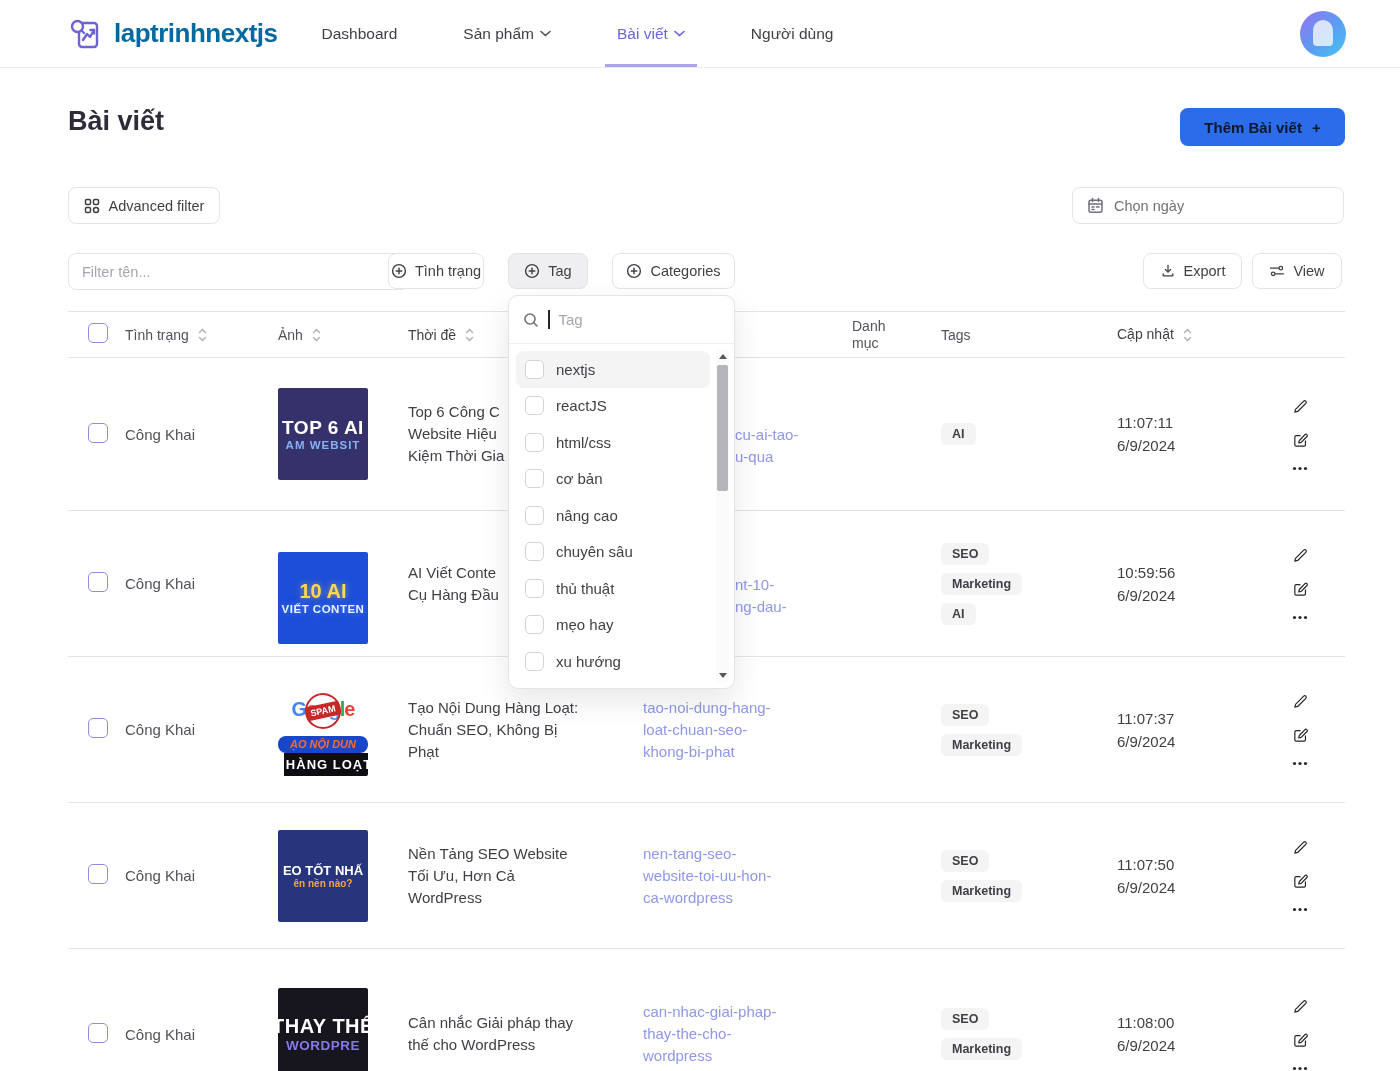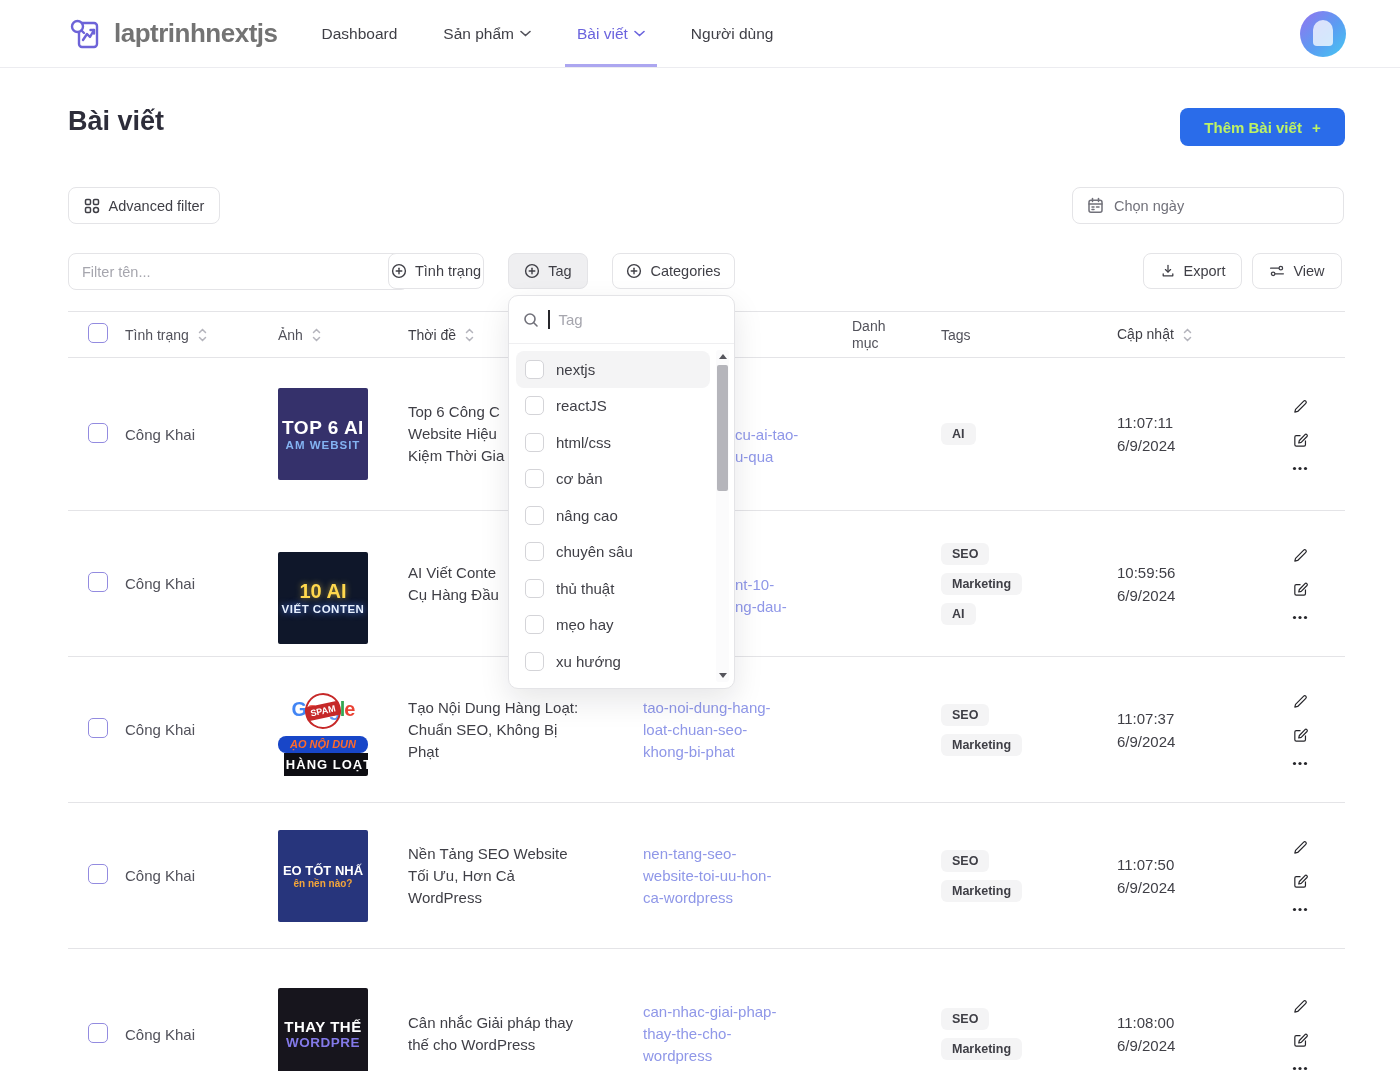--- a/index.html
+++ b/index.html
@@ -13,36 +13,36 @@
     font-family:"Liberation Sans","DejaVu Sans",sans-serif;
     background:#fff;color:var(--t-dark);
     position:relative;overflow:hidden;font-size:15px;
   }
   svg{display:block;}
 
   
   .hdr{position:absolute;left:0;top:0;width:1400px;height:68px;background:#fff;
        border-bottom:1px solid #ececf0;display:flex;align-items:center;}
   .brand{display:flex;align-items:center;gap:10px;margin-left:68px;cursor:pointer;}
-  .brand-name{font-size:26px;font-weight:700;color:#737373;letter-spacing:-0.5px;}
-  .nav{display:flex;align-items:center;gap:46px;margin-left:44px;height:100%;}
+  .brand-name{font-size:26px;font-weight:700;color:#0369a1;letter-spacing:-0.5px;}
+  .nav{display:flex;align-items:center;gap:66px;margin-left:44px;height:100%;}
   .nav-item{display:flex;align-items:center;gap:6px;font-size:15.5px;color:#3f3f46;
             font-weight:500;height:100%;position:relative;cursor:pointer;}
   .nav-item.active{color:var(--purple);}
   .nav-item.active::after{content:"";position:absolute;left:-12px;right:-12px;bottom:0;
             height:3px;background:var(--underline);}
   .avatar{position:absolute;right:54px;top:11px;width:46px;height:46px;border-radius:50%;
           background:linear-gradient(135deg,#8a7bf0 10%,#5a9df2 55%,#46c8f2 100%);overflow:hidden;cursor:pointer;}
   .avatar::after{content:"";position:absolute;left:13px;top:9px;width:20px;height:26px;
           border-radius:10px 10px 4px 4px;background:rgba(255,255,255,.75);}
 
   
   .page-title{position:absolute;left:68px;top:106px;font-size:27px;font-weight:700;color:#2d2d3a;}
   .btn-add{position:absolute;left:1180px;top:108px;width:165px;height:38px;border:none;border-radius:8px;
-           background:var(--accent);color:#bef264;font-size:15px;font-weight:600;cursor:pointer;
+           background:var(--accent);color:#0f172a;font-size:15px;font-weight:600;cursor:pointer;
            display:flex;align-items:center;justify-content:center;gap:10px;font-family:inherit;}
 
   .box{background:#fff;border:1px solid var(--border);border-radius:8px;display:flex;
        align-items:center;font-size:14.5px;color:#3f3f46;font-family:inherit;}
   .btn{cursor:pointer;}
   .adv{position:absolute;left:68px;top:187px;width:152px;height:37px;justify-content:center;gap:9px;font-weight:500;}
   .datebox{position:absolute;left:1072px;top:187px;width:272px;height:37px;padding-left:14px;gap:10px;color:#71717a;}
 
   
   .f-input{position:absolute;left:68px;top:253px;width:341px;height:37px;padding:0 13px;
@@ -82,21 +82,21 @@
   
   .thumb{width:90px;height:92px;border-radius:2px;overflow:hidden;display:flex;flex-direction:column;
          align-items:center;justify-content:center;white-space:nowrap;}
   .th-l1{font-weight:800;}
   .r0 .th-l1{font-size:19px;letter-spacing:.5px;}
   .r0 .th-l2{font-size:11.5px;font-weight:800;letter-spacing:1px;}
   .r1 .th-l1{font-size:20px;text-shadow:0 0 6px rgba(255,216,77,.6);}
   .r1 .th-l2{font-size:11.5px;font-weight:800;text-shadow:0 0 7px #4d7df2;letter-spacing:.5px;}
   .r3 .th-l1{font-size:13px;font-weight:800;}
   .r3 .th-l2{font-size:10px;font-weight:600;}
-  .r4 .th-l1{font-size:15px;font-weight:800;letter-spacing:.5px;}
+  .r4 .th-l1{font-size:20px;font-weight:800;letter-spacing:.5px;}
   .r4 .th-l2{font-size:13.5px;font-weight:800;letter-spacing:.5px;}
   .g-top{width:100%;flex:1;background:#fff;display:flex;align-items:center;justify-content:center;position:relative;}
   .g-letters{font-size:20px;font-weight:700;letter-spacing:-1px;}
   .stamp{position:absolute;left:27px;top:9px;width:36px;height:36px;border:2.5px solid #c62828;border-radius:50%;
          display:flex;align-items:center;justify-content:center;transform:rotate(-12deg);background:rgba(255,255,255,.15);}
   .stamp-in{background:#c62828;color:#fff;font-size:9px;font-weight:800;padding:2px 4px;border-radius:2px;}
   .band{width:100%;display:flex;align-items:center;justify-content:center;overflow:hidden;font-weight:800;}
   .band1{height:17px;font-size:11px;font-style:italic;}
   .band2{height:23px;font-size:13px;letter-spacing:1px;}
 
@@ -356,21 +356,21 @@
             <circle cx="13.5" cy="2.5" r="1.6"></circle>
           </svg>
         </span>
     </div>
   </div>
 
   <div class="trow r1">
     <div class="c c-check"><span class="cb"></span></div>
     <div class="c c-status status-txt">Công Khai</div>
     <div class="c c-img">
-        <div class="thumb" style="background-color: #0f172a; margin-top: 28px;">
+        <div class="thumb" style="background-color: #1d4ed8; margin-top: 28px;">
       <div class="th-l1" style="color: rgb(255, 216, 77);">10 AI</div>
       <div class="th-l2" style="color: rgb(232, 241, 255);">VIẾT CONTEN</div>
     </div>
       </div>
     <div class="c c-title">
       <div>AI Viết Conte</div>
       <div>Cụ Hàng Đầu</div>
     </div>
     <div class="c c-slug peek">
       <div>nt-10-</div>

